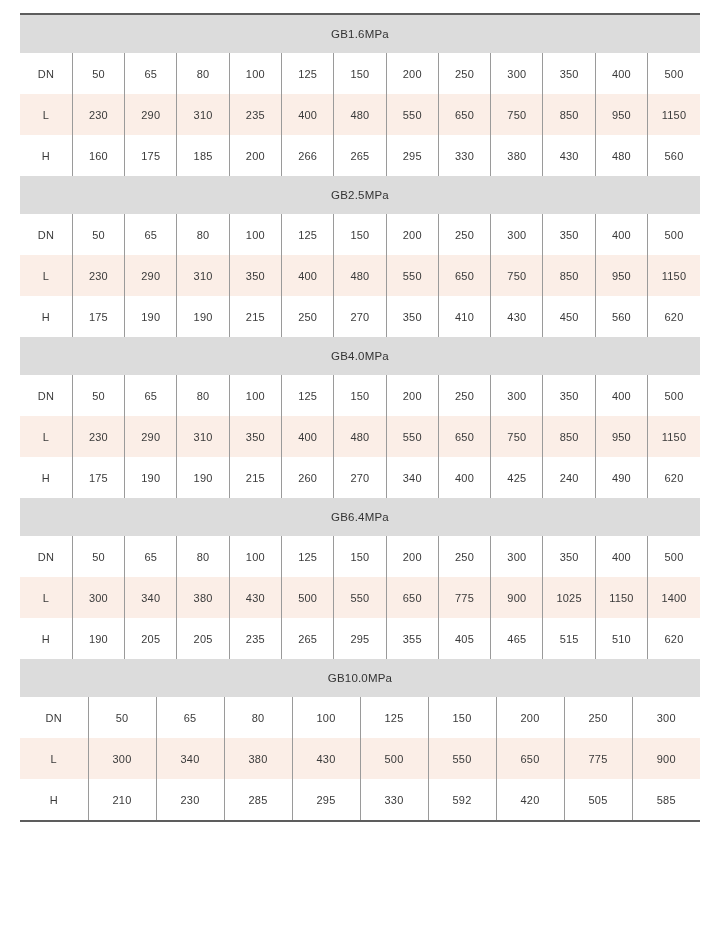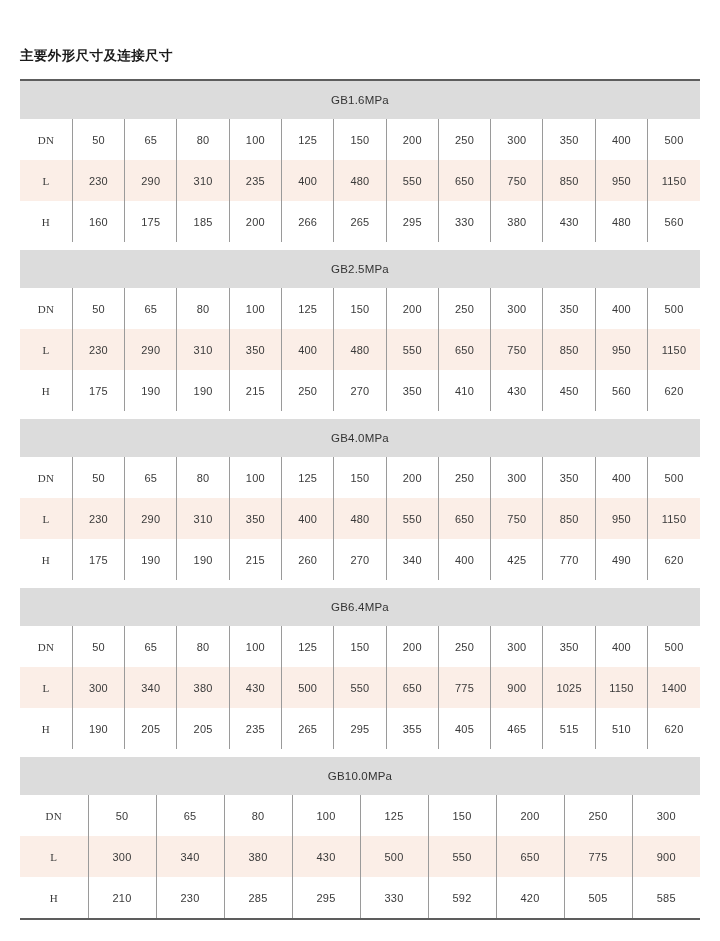--- a/index.html
+++ b/index.html
@@ -34,21 +34,21 @@
     margin-top: 13px;
     border-top: 2px solid #5d5d5d;
     border-bottom: 2px solid #5d5d5d;
   }
   table.spec {
     width: 680px;
     border-collapse: collapse;
     table-layout: fixed;
   }
   table.spec + table.spec {
-    margin-top: 8px;
+    margin-top: 0;
   }
   .band-row th {
     background: #dcdcdc;
     height: 36px;
     font-size: 11.5px;
     font-weight: normal;
     color: #333333;
     text-align: center;
     vertical-align: middle;
     border: none;
@@ -66,29 +66,27 @@
   }
   .data-row td:last-child {
     border-right: none;
   }
   .data-row.shaded td {
     background: #fbeee7;
   }
   .data-row td.rowlabel {
     border-right: 1px solid #9a9a9a;
     color: #3a3a3a;
-    font-family: Liberation Serif, serif;
   }
 </style>
 </head>
 <body>
 
 <div class="page">
 
-  <div class="page-title">主要外形尺寸及连接尺寸</div>
 
   <div class="tables-wrap">
       <table class="spec">
         <colgroup>
           <col style="width: 7.69231%;">
           <col style="width: 7.69231%;">
           <col style="width: 7.69231%;">
           <col style="width: 7.69231%;">
           <col style="width: 7.69231%;">
           <col style="width: 7.69231%;">
@@ -278,21 +276,21 @@
             <td class="rowlabel">H</td>
             <td>175</td>
             <td>190</td>
             <td>190</td>
             <td>215</td>
             <td>260</td>
             <td>270</td>
             <td>340</td>
             <td>400</td>
             <td>425</td>
-            <td>770</td>
+            <td>240</td>
             <td>490</td>
             <td>620</td>
           </tr>
         </tbody>
       </table>
       <table class="spec">
         <colgroup>
           <col style="width: 7.69231%;">
           <col style="width: 7.69231%;">
           <col style="width: 7.69231%;">

